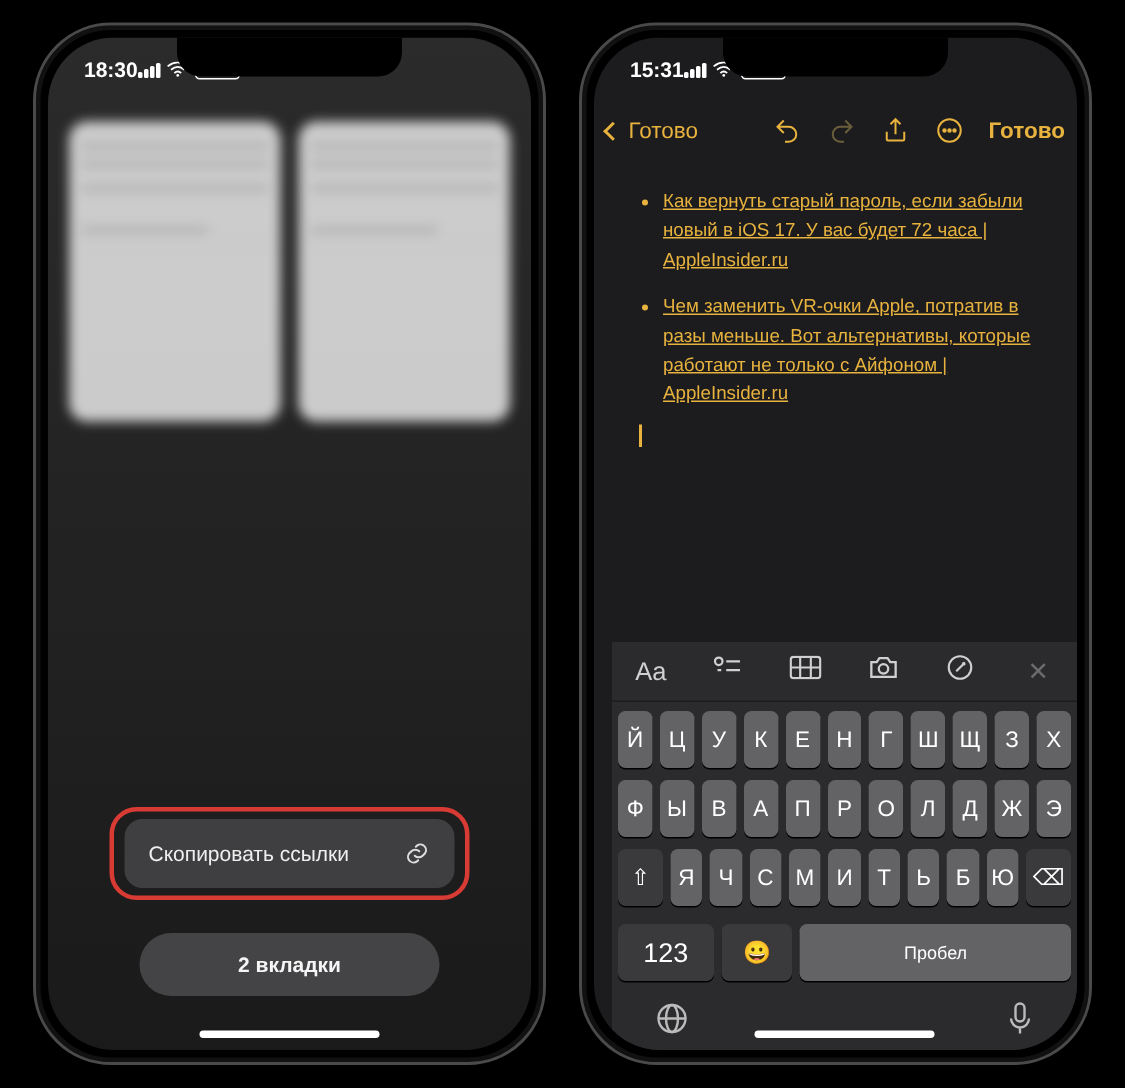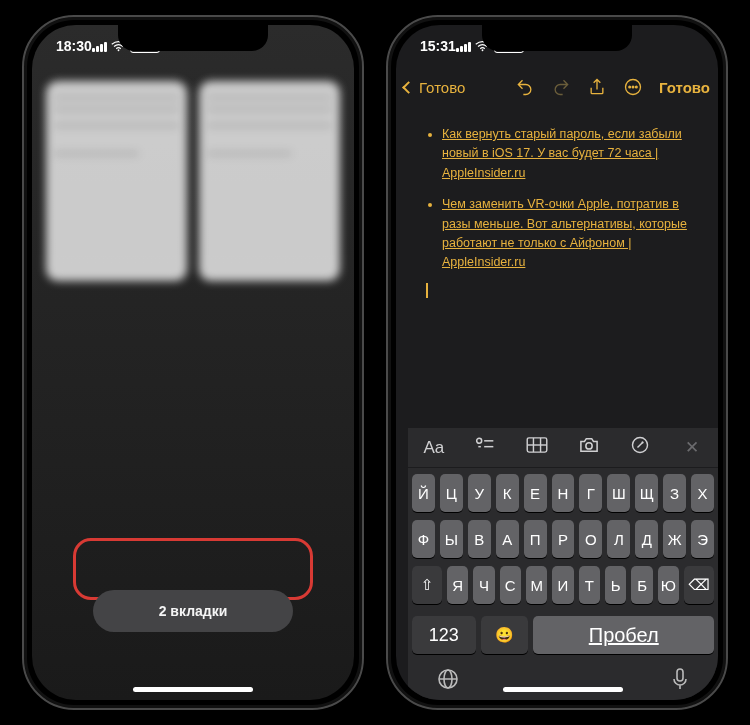--- a/index.html
+++ b/index.html
@@ -89,21 +89,21 @@
     display: flex; align-items: center; justify-content: space-between;
     padding: 0 16px;
     color: #eee; font-size: 14px;
   }
   .highlight-box {
     position: absolute; bottom: 100px; left: 50%; transform: translateX(-50%);
     width: 240px; height: 62px;
     border: 3px solid #d83a34; border-radius: 18px;
   }
   .tab-count-pill {
-    position: absolute; bottom: 68px; left: 50%; transform: translateX(-50%);
+    position: absolute; bottom: 36px; left: 50%; transform: translateX(-50%);
     width: 200px; height: 42px;
     background: #444446; border-radius: 22px;
     color: #f5f5f5; display: flex; align-items: center; justify-content: center;
     font-size: 14px; font-weight: 600;
   }
   .home-indicator {
     position: absolute; bottom: 8px; left: 50%; transform: translateX(-50%);
     width: 120px; height: 5px; background: #fff; border-radius: 3px;
   }
 
@@ -148,21 +148,21 @@
   .key {
     background: #636366; color: #fff;
     height: 38px; border-radius: 5px;
     display: flex; align-items: center; justify-content: center;
     font-size: 15px; flex: 1;
     box-shadow: 0 1px 0 #000;
   }
   .key.dark { background: #3a3a3c; }
   .key.wide { flex: 1.4; }
   .kb-bottom { display: flex; gap: 5px; padding: 0 4px 6px; }
-  .key.space { flex: 3.4; font-size: 20px; text-decoration: underline; }
+  .key.space { flex: 3.4; font-size: 12px; }
   .key.enter { flex: 1.8; font-size: 14px; background: #3a3a3c; }
   .key.num { flex: 1.2; background: #3a3a3c; font-size: 18px; }
   .key.emoji { flex: 0.9; background: #3a3a3c; }
   .kb-footer {
     height: 40px; display: flex; align-items: center; justify-content: space-between;
     padding: 0 28px 2px; color: #bbb;
   }
   .kb .home-indicator { background: #fff; }
 
   .chevron { display:inline-block; width:9px; height:9px; border-left:2px solid #e7b23e; border-bottom:2px solid #e7b23e; transform: rotate(45deg); margin-right:4px;}
@@ -199,20 +199,26 @@
           <div class="fakeline" style="top:70px;width:60%"></div>
       </div>
       <div class="tab-card">
         <div class="fakeline" style="top:14px"></div>
           <div class="fakeline" style="top:26px"></div>
         <div class="fakeline" style="top:42px"></div>
           <div class="fakeline" style="top:70px;width:60%"></div>
       </div>
     </div>
 
+    <div class="context-pill">
+      <span>Скопировать ссылки</span>
+      <svg width="18" height="18" viewBox="0 0 24 24">
+        <path d="M10 14a5 5 0 0 0 7 0l2-2a5 5 0 0 0-7-7l-1 1M14 10a5 5 0 0 0-7 0l-2 2a5 5 0 0 0 7 7l1-1" stroke="#ddd" stroke-width="1.8" fill="none" stroke-linecap="round"></path>
+      </svg>
+    </div>
     <div class="highlight-box"></div>
 
     <div class="tab-count-pill">
       <span>2 вкладки</span>
     </div>
 
     <div class="home-indicator"></div>
   </div>
 </div>
 

